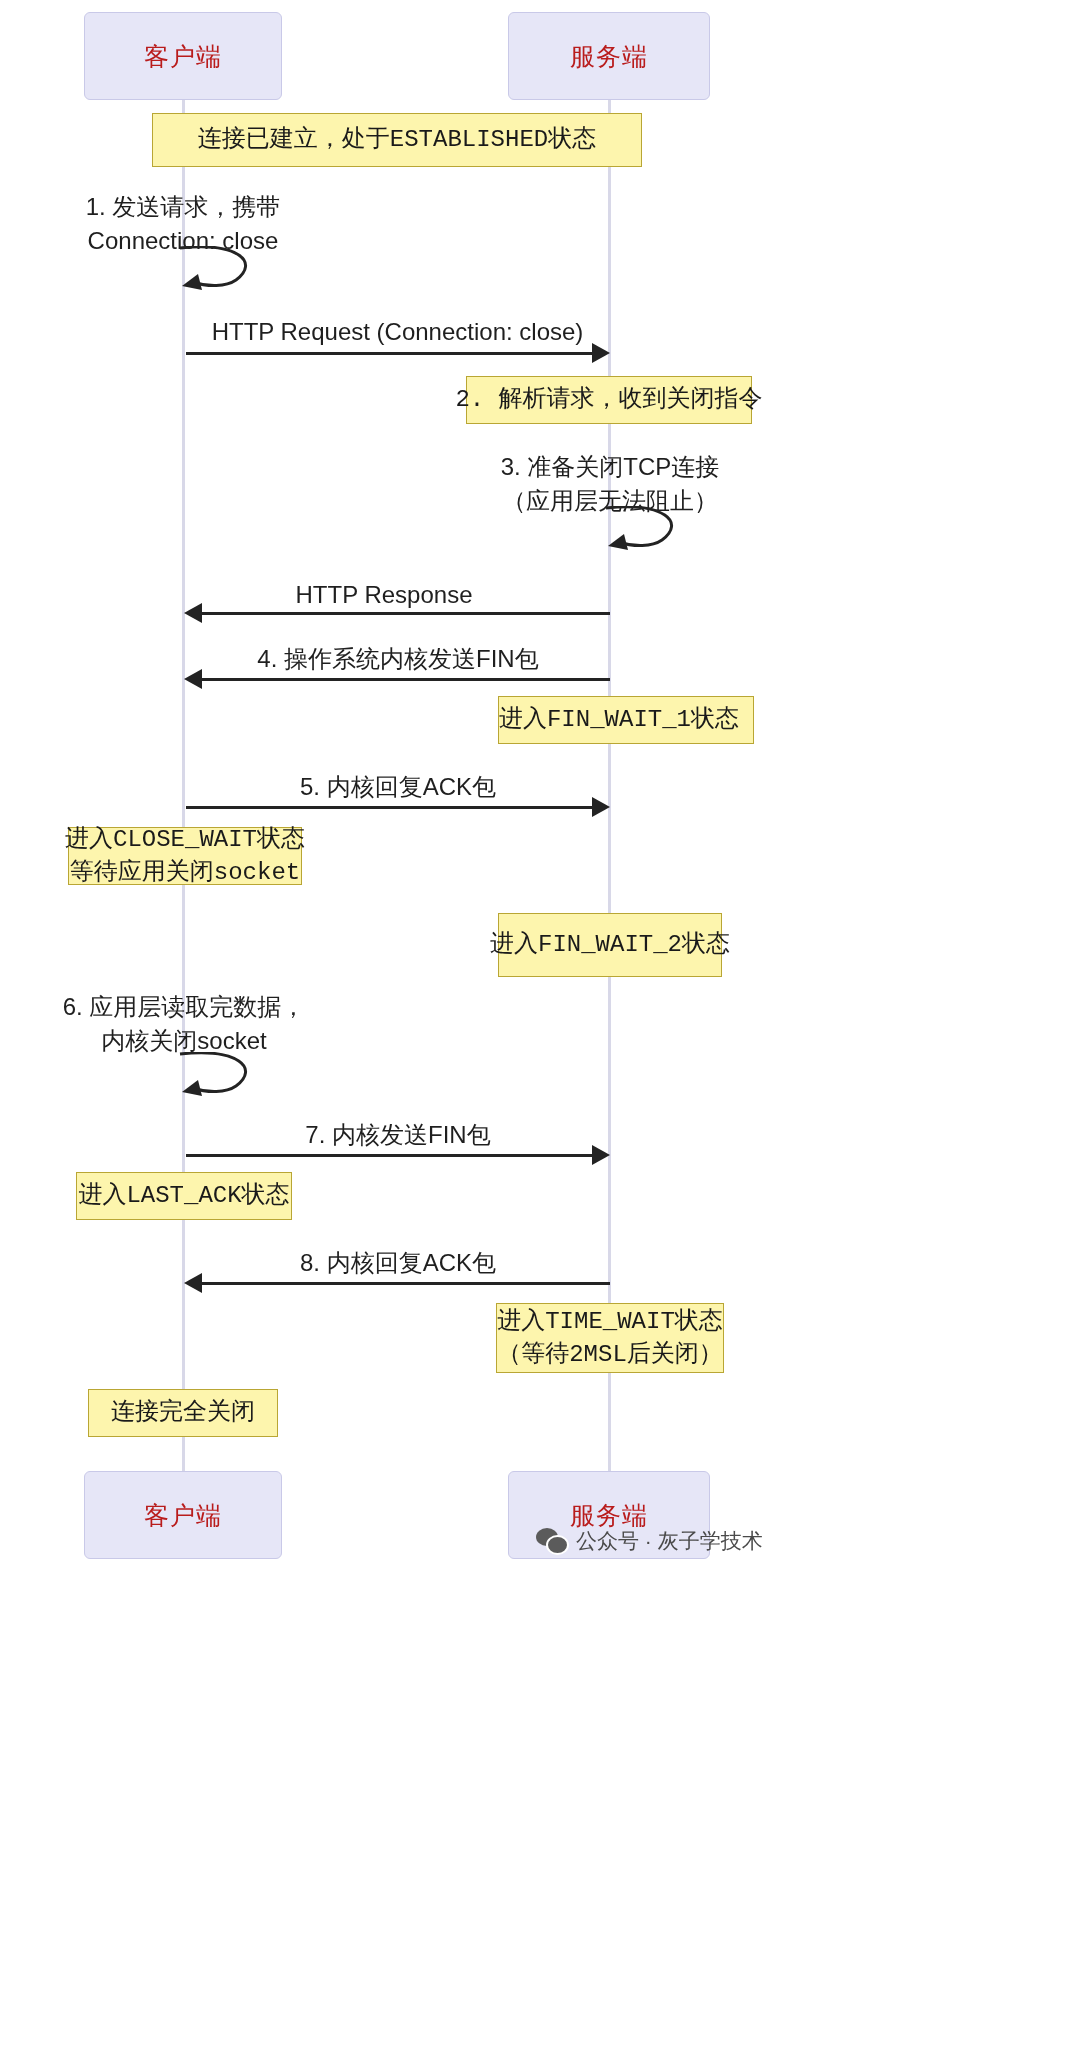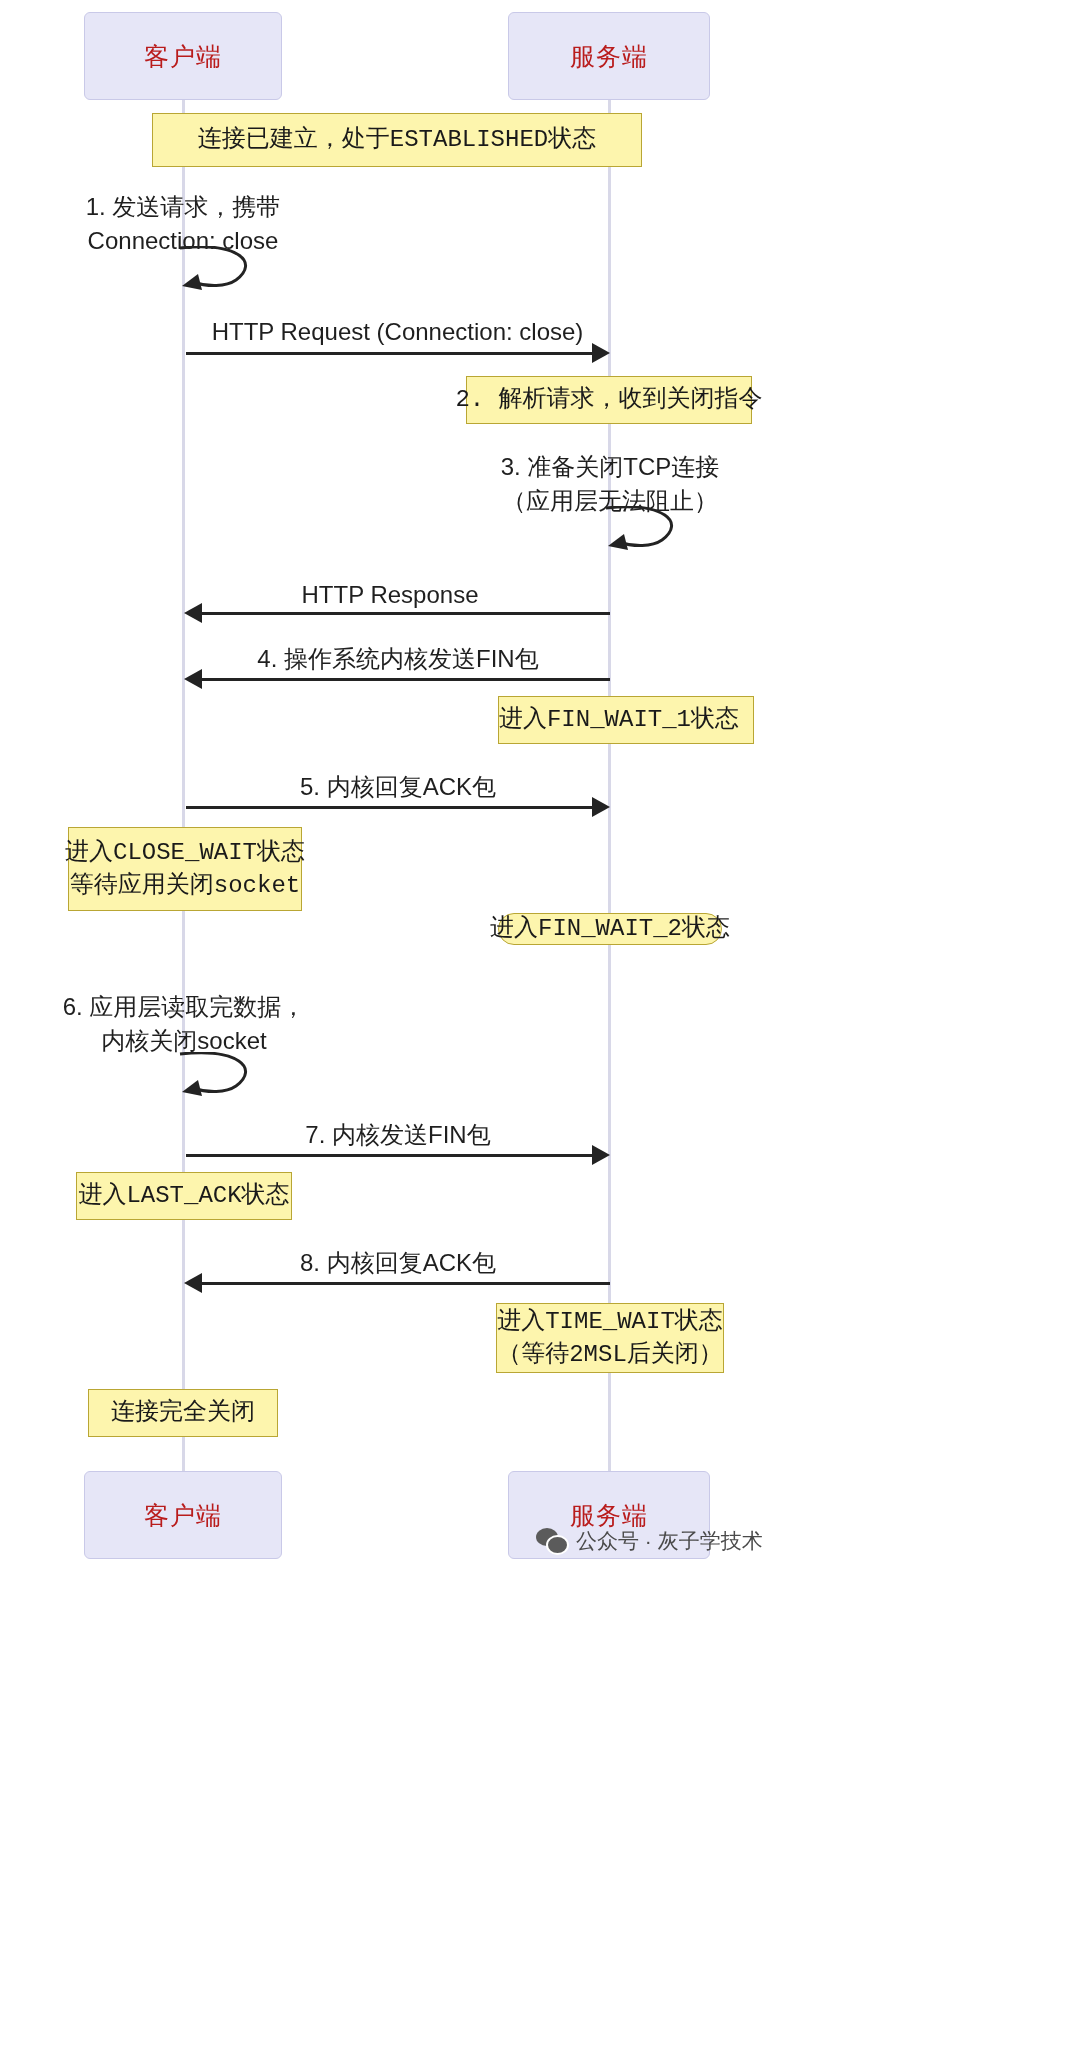--- a/index.html
+++ b/index.html
@@ -91,21 +91,21 @@
 
   <div class="msglabel two" style="left:480px;top:450px;width:260px;text-align:center;">
     <div>3. 准备关闭TCP连接</div>
     <div>（应用层无法阻止）</div>
   </div>
   <svg class="selfloop" style="left:604px;top:506px;" width="80" height="46" viewBox="0 0 80 46">
     <path d="M2,2 C60,-4 82,16 58,34 C48,41 30,41 14,36" fill="none" stroke="#232323" stroke-width="3"></path>
     <polygon points="20,28 4,40 24,44" fill="#232323"></polygon>
   </svg>
 
-  <div class="msglabel" style="left:178px;top:578px;width:424px;">
+  <div class="msglabel" style="left:172px;top:578px;width:424px;">
     <span>HTTP Response</span>
   </div>
   <div class="arrowline" style="left:200px;top:612px;width:410px;"></div>
   <div class="ahead left" style="left:184px;top:603px;"></div>
 
   <div class="msglabel" style="left:186px;top:642px;width:424px;">
     <span>4. 操作系统内核发送FIN包</span>
   </div>
   <div class="arrowline" style="left:200px;top:678px;width:410px;"></div>
   <div class="ahead left" style="left:184px;top:669px;"></div>
@@ -113,26 +113,26 @@
   <div class="note" style="left:498px;top:696px;width:256px;height:48px;align-items:flex-end;">
     <span class="ln">进入FIN_WAIT_1状态</span>
   </div>
 
   <div class="msglabel" style="left:186px;top:770px;width:424px;">
     <span>5. 内核回复ACK包</span>
   </div>
   <div class="arrowline" style="left:186px;top:806px;width:408px;"></div>
   <div class="ahead right" style="left:592px;top:797px;"></div>
 
-  <div class="note" style="left:68px;top:827px;width:234px;height:84px;">
+  <div class="note" style="left:68px;top:827px;width:234px;height:58px;">
     <span class="ln">进入CLOSE_WAIT状态</span>
     <span class="ln">等待应用关闭socket</span>
   </div>
 
-  <div class="note" style="left:498px;top:913px;width:224px;height:32px;border-radius:16px;">
+  <div class="note" style="left:498px;top:913px;width:224px;height:64px;">
     <span class="ln">进入FIN_WAIT_2状态</span>
   </div>
 
   <div class="msglabel two" style="left:52px;top:990px;width:264px;text-align:center;">
     <div>6. 应用层读取完数据，</div>
     <div>内核关闭socket</div>
   </div>
   <svg class="selfloop" style="left:178px;top:1052px;" width="80" height="46" viewBox="0 0 80 46">
     <path d="M2,2 C60,-4 82,16 58,34 C48,41 30,41 14,36" fill="none" stroke="#232323" stroke-width="3"></path>
     <polygon points="20,28 4,40 24,44" fill="#232323"></polygon>

